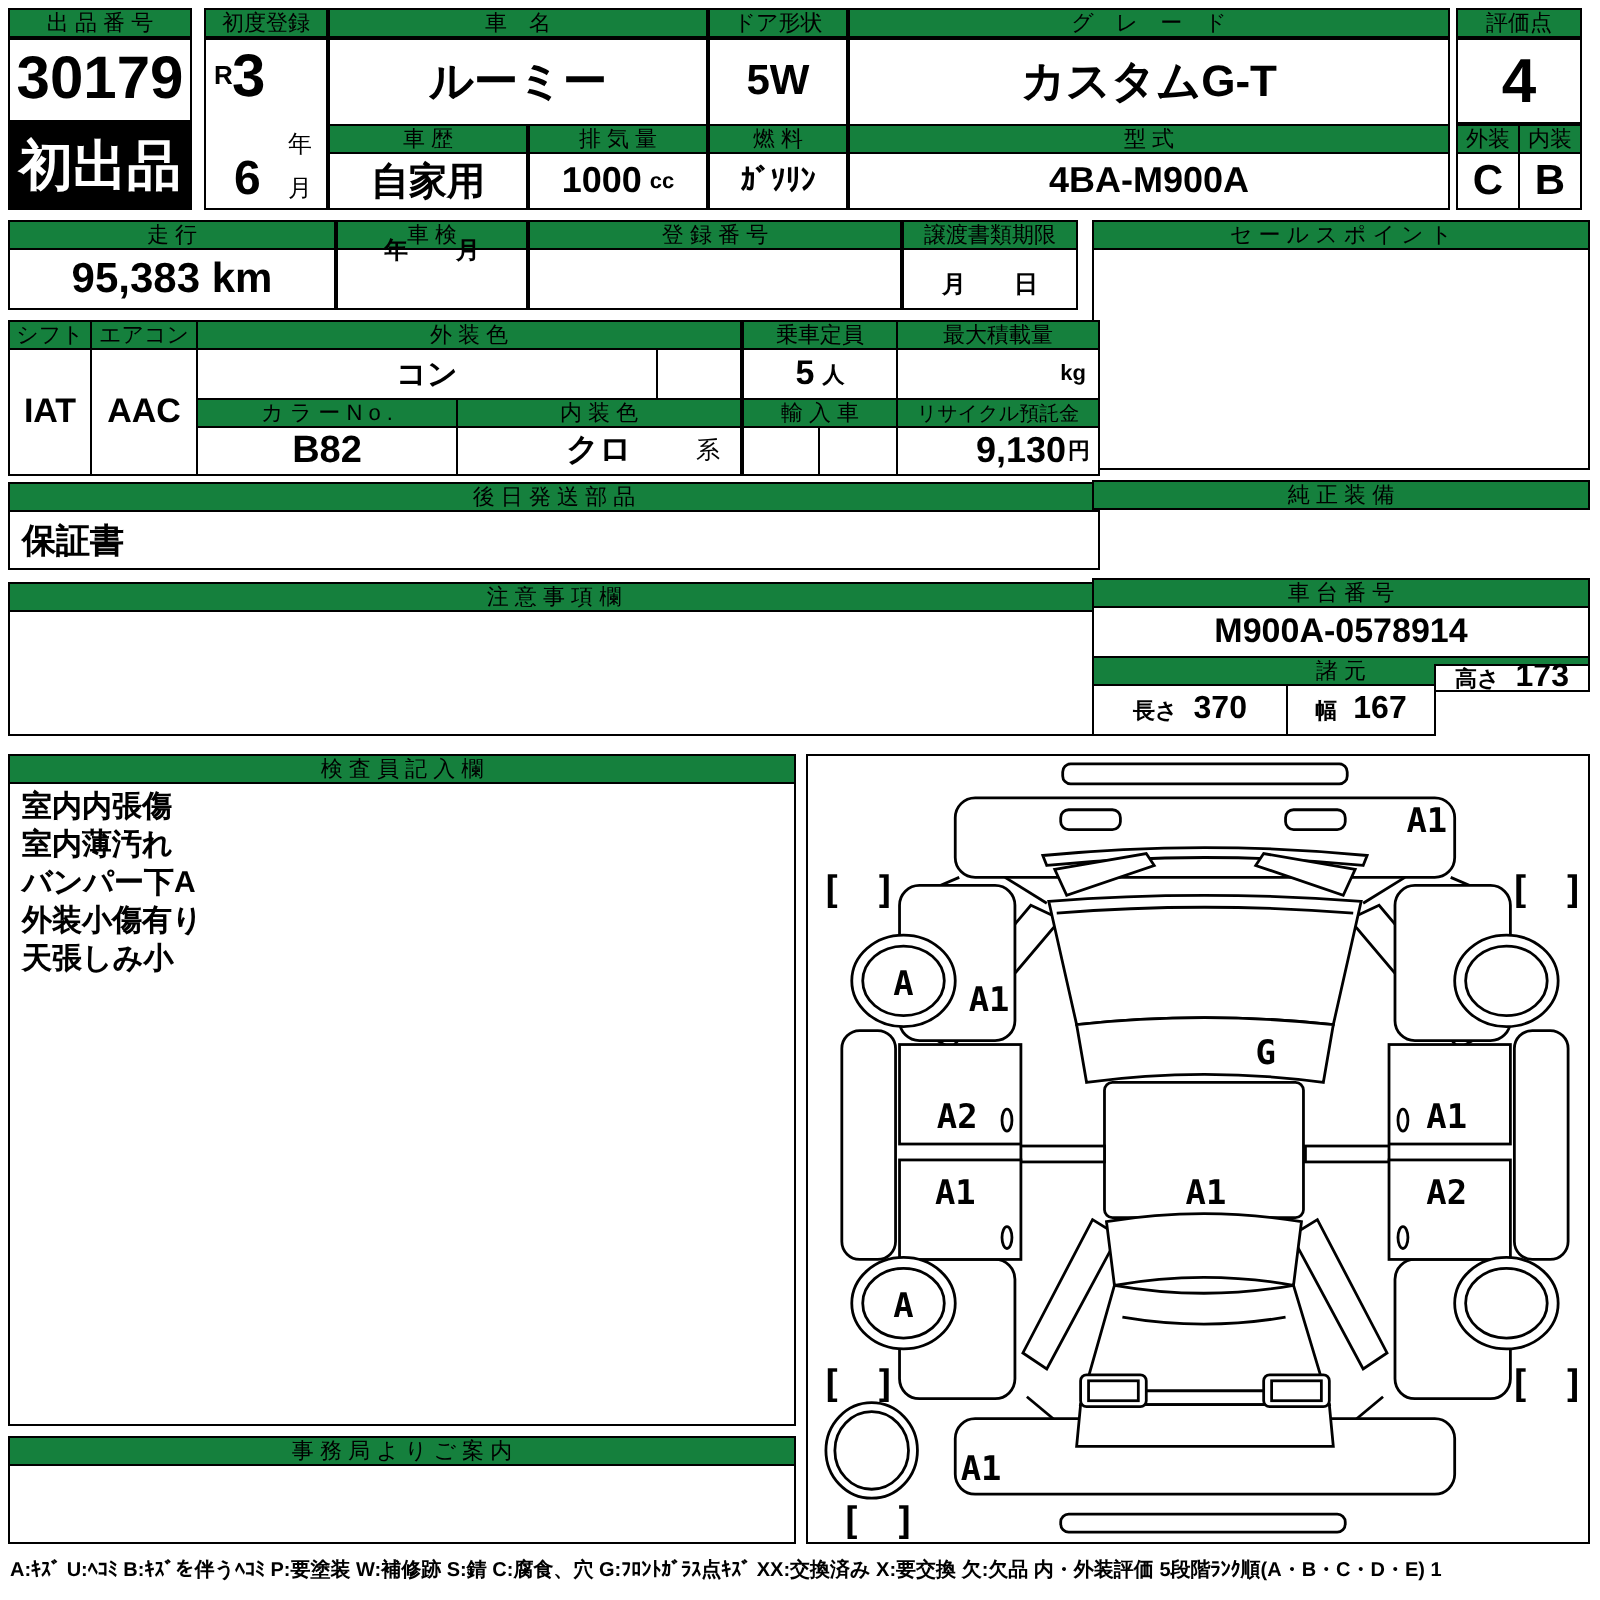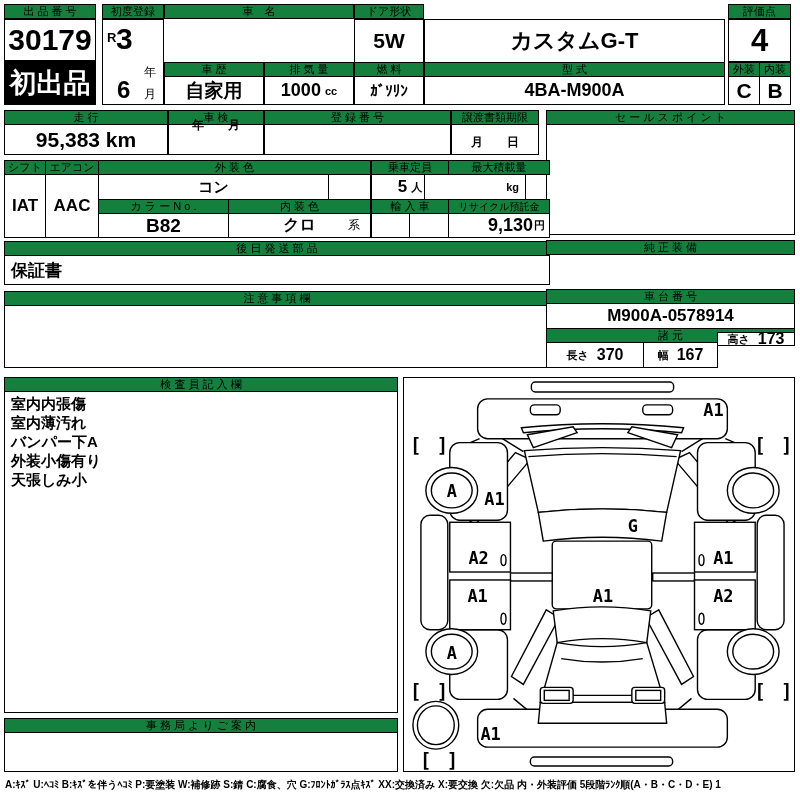--- a/index.html
+++ b/index.html
@@ -31,22 +31,24 @@
 
   <div class="hd" style="left:102px;top:4px;width:62px;height:15px">初度登録</div>
   <div class="cell" style="left:102px;top:19px;width:62px;height:86px">
     <span style="position:absolute;left:4px;top:10px;font-size:13px;font-weight:bold">R</span>
     <span style="position:absolute;left:13px;top:2px;font-size:30px;font-weight:bold">3</span>
     <span style="position:absolute;right:7px;top:44px;font-size:12px">年</span>
     <span style="position:absolute;left:14px;top:56px;font-size:24px;font-weight:bold">6</span>
     <span style="position:absolute;right:7px;top:66px;font-size:12px">月</span>
   </div>
   <div class="hd" style="left:164px;top:4px;width:190px;height:15px">車　名</div>
+  <div class="cell val" style="left:164px;top:19px;width:190px;height:44px;font-size:22px">ルーミー</div>
   <div class="hd" style="left:354px;top:4px;width:70px;height:15px">ドア形状</div>
   <div class="cell val" style="left:354px;top:19px;width:70px;height:44px;font-size:21px">5W</div>
+  <div class="hd" style="left:424px;top:4px;width:301px;height:15px">グ　レ　ー　ド</div>
   <div class="cell val" style="left:424px;top:19px;width:301px;height:44px;font-size:22px">カスタムG-T</div>
 
   <div class="hd" style="left:164px;top:62px;width:100px;height:15px">車 歴</div>
   <div class="cell val" style="left:164px;top:76px;width:100px;height:29px;font-size:19px">自家用</div>
   <div class="hd" style="left:264px;top:62px;width:90px;height:15px">排 気 量</div>
   <div class="cell val" style="left:264px;top:76px;width:90px;height:29px;font-size:18px">
     <span>1000</span>
       <span class="unit">cc</span>
   </div>
   <div class="hd" style="left:354px;top:62px;width:70px;height:15px">燃 料</div>
@@ -79,21 +81,21 @@
   <div class="cell val" style="left:45px;top:174px;width:54px;height:64px;font-size:17px">AAC</div>
   <div class="hd" style="left:98px;top:160px;width:273px;height:15px">外 装 色</div>
   <div class="cell val" style="left:98px;top:174px;width:231px;height:26px;font-size:15px">コン</div>
   <div class="cell" style="left:328px;top:174px;width:43px;height:26px"></div>
   <div class="hd" style="left:371px;top:160px;width:78px;height:15px">乗車定員</div>
   <div class="cell val" style="left:371px;top:174px;width:78px;height:26px;font-size:17px">
     <span>5</span>
       <span class="unit">人</span>
   </div>
   <div class="hd" style="left:448px;top:160px;width:102px;height:15px">最大積載量</div>
-  <div class="cell val" style="left:424px;top:174px;width:102px;height:26px;justify-content:flex-end;padding-right:6px;font-size:11px">
+  <div class="cell val" style="left:448px;top:174px;width:102px;height:26px;justify-content:flex-end;padding-right:6px;font-size:11px">
     <span></span>
       <span class="unit">kg</span>
   </div>
   <div class="hd" style="left:98px;top:199px;width:131px;height:15px">カ ラ ー N o .</div>
   <div class="cell val" style="left:98px;top:213px;width:131px;height:25px;font-size:19px">B82</div>
   <div class="hd" style="left:228px;top:199px;width:143px;height:15px">内 装 色</div>
   <div class="cell val" style="left:228px;top:213px;width:143px;height:25px;font-size:16px">
     <span>クロ</span>
     <span style="position:absolute;right:10px;font-size:12px;font-weight:normal">系</span>
   </div>

